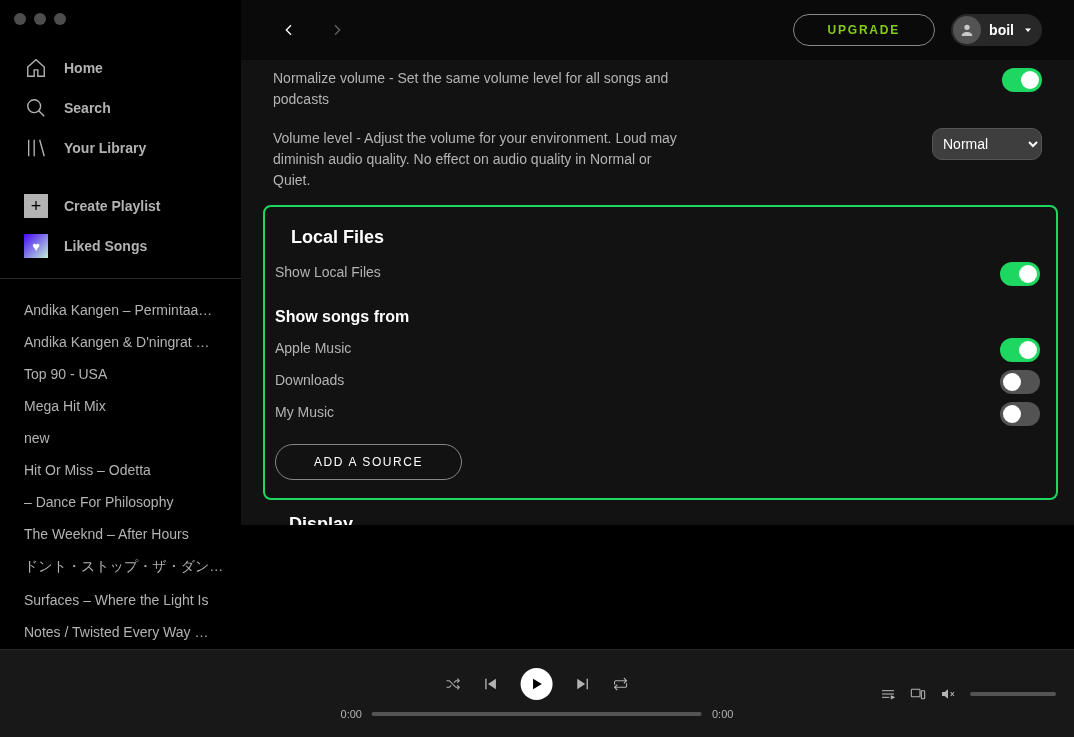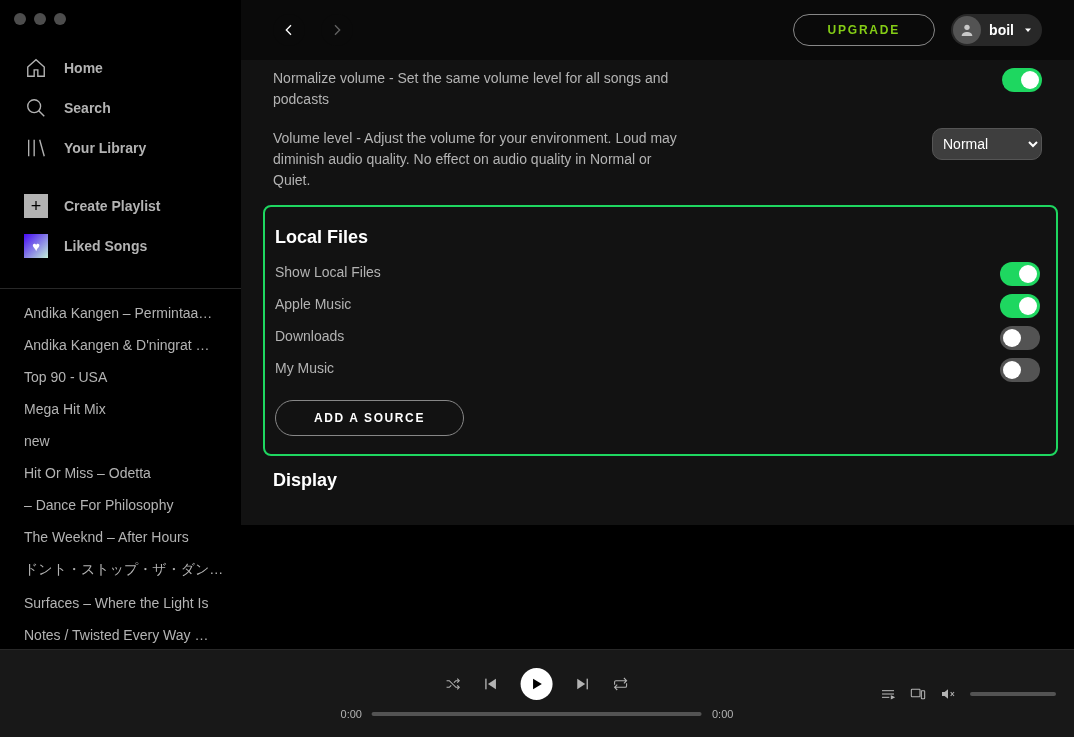--- a/index.html
+++ b/index.html
@@ -14,21 +14,21 @@
 .nav-main { padding:48px 0 0 0; }
 .nav-item { display:flex; align-items:center; height:40px; padding-left:24px; gap:16px; color:#b3b3b3; font-size:14px; font-weight:700; cursor:pointer; }
 .nav-item .icon { width:24px; height:24px; display:flex; align-items:center; justify-content:center; }
 
 .nav-secondary { padding-top:18px; }
 .nav-sec-item { display:flex; align-items:center; height:40px; padding-left:24px; gap:16px; font-size:14px; font-weight:700; color:#b3b3b3; cursor:pointer; }
 .icon-box { width:24px; height:24px; display:flex; align-items:center; justify-content:center; }
 .icon-create { background:#b3b3b3; color:#000; font-size:18px; font-weight:400; line-height:1; }
 .icon-liked { background:linear-gradient(135deg,#450af5,#c4efd9); color:#fff; font-size:13px; }
 
-.playlist-list { margin-top:22px; border-top:1px solid #282828; padding-top:8px; overflow-y:auto; flex:1; }
+.playlist-list { margin-top:12px; border-top:1px solid #282828; padding-top:15px; overflow-y:auto; flex:1; }
 .playlist-item { padding:8px 24px; font-size:14px; color:#b3b3b3; white-space:nowrap; overflow:hidden; text-overflow:ellipsis; cursor:pointer; }
 
 
 .sb-scroll { position:absolute; right:3px; top:300px; width:7px; height:230px; background:rgba(90,90,90,0.5); border-radius:4px; }
 
 
 .main { position:absolute; left:241px; top:0; right:0; height:525px; background:#121212; color:#b3b3b3; }
 .topbar { height:60px; display:flex; align-items:center; padding:0 32px; gap:16px; background:rgba(0,0,0,0.4); }
 .nav-arrow { width:32px; height:32px; border-radius:50%; background:#0a0a0a; display:flex; align-items:center; justify-content:center; cursor:pointer; }
 .nav-arrow.disabled { opacity:0.6; }
@@ -42,23 +42,23 @@
 .content { padding:4px 32px 20px 32px; height:465px; overflow:hidden; }
 .setting-row { display:flex; align-items:flex-start; justify-content:space-between; padding:4px 0; }
 .setting-label { font-size:14px; color:#b3b3b3; max-width:410px; line-height:1.5; }
 .toggle { width:40px; height:24px; border-radius:12px; background:#535353; position:relative; cursor:pointer; flex-shrink:0; }
 .toggle::after { content:""; position:absolute; width:18px; height:18px; background:#fff; border-radius:50%; top:3px; left:3px; }
 .toggle.on { background:#1ed760; }
 .toggle.on::after { left:19px; }
 select.vol-select { background:#3e3e3e; color:#fff; border:1px solid #555; height:32px; width:110px; font-size:14px; padding:0 6px; border-radius:10px; }
 
 .section-box { border:2px solid #1ed760; border-radius:8px; padding:14px 16px 18px 10px; margin:10px -16px 14px -10px; }
-.section-title { font-size:18px; font-weight:700; color:#fff; margin:6px 0 10px 0; }
+.section-title { font-size:18px; font-weight:700; color:#fff; margin:6px 0 10px 16px; }
 .sub-title { font-size:16px; font-weight:700; color:#fff; margin:18px 0 8px 0; }
-.pill-btn { height:36px; border:1px solid #878787; border-radius:20px; padding:0 38px; font-size:12px; font-weight:700; letter-spacing:1.6px; color:#fff; background:transparent; margin-top:14px; cursor:pointer; }
+.pill-btn { height:36px; border:1px solid #878787; border-radius:20px; padding:0 38px; font-size:12px; font-weight:400; letter-spacing:1.6px; color:#fff; background:transparent; margin-top:14px; cursor:pointer; }
 
 
 .blank { position:absolute; left:241px; top:525px; right:0; height:124px; background:#000; }
 
 
 .player { position:absolute; bottom:0; left:0; right:0; height:88px; background:#181818; border-top:1px solid #282828; display:flex; align-items:center; }
 .player-center { position:absolute; left:50%; transform:translateX(-50%); display:flex; flex-direction:column; align-items:center; gap:8px; }
 .player-controls { display:flex; align-items:center; gap:22px; }
 .ctrl-btn { color:#b3b3b3; cursor:pointer; display:flex; }
 .play-btn { width:32px; height:32px; border-radius:50%; background:#fff; display:flex; align-items:center; justify-content:center; cursor:pointer; }
@@ -179,20 +179,21 @@
         <option>Normal</option>
       </select>
     </div>
 
     <div class="section-box">
       <div class="section-title">Local Files</div>
       <div class="setting-row">
         <div class="setting-label">Show Local Files</div>
         <div class="toggle on"></div>
       </div>
+      <div class="sub-title">Show songs from</div>
       <div class="setting-row">
         <div class="setting-label">Apple Music</div>
         <div class="toggle on"></div>
       </div>
       <div class="setting-row">
         <div class="setting-label">Downloads</div>
         <div class="toggle"></div>
       </div>
       <div class="setting-row">
         <div class="setting-label">My Music</div>

